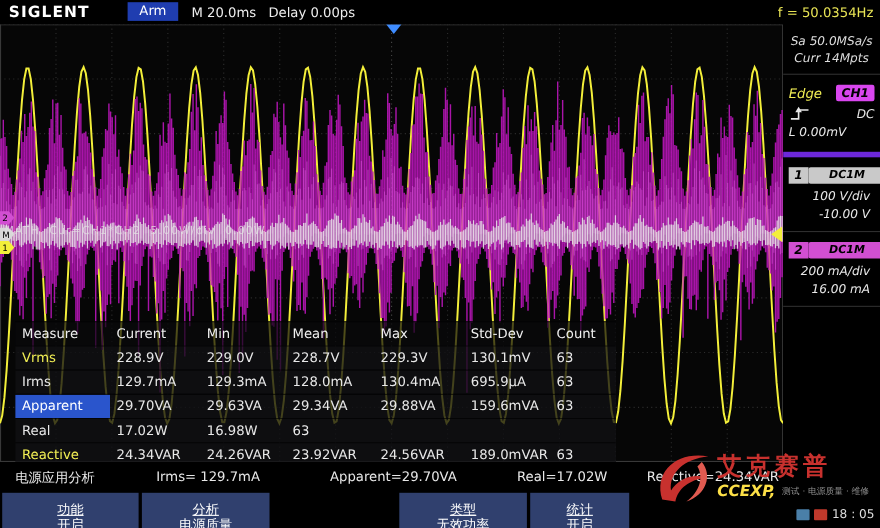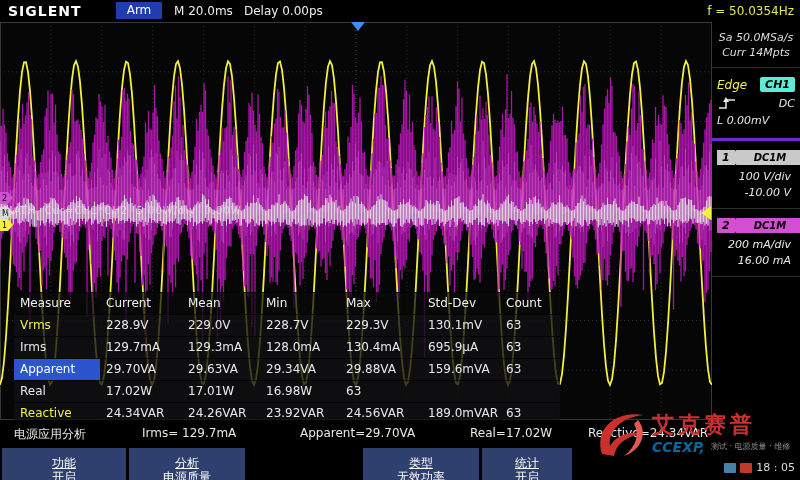--- a/index.html
+++ b/index.html
@@ -21,24 +21,24 @@
   
   .mtable{position:absolute;left:14px;top:270px;width:546px;background:rgba(8,8,10,.5);font-size:12px;}
   .mt-row{display:grid;grid-template-columns:86px 82px 78px 80px 82px 78px 44px;height:21px;line-height:21px;background:rgba(20,20,24,.55);border-top:1px solid rgba(0,0,0,.65);}
   .mt-row.header{background:rgba(10,10,12,.4);color:#f0f0f0;}
   .mt-row span{padding-left:6px;white-space:nowrap;overflow:hidden;}
   .mt-name.selected{background:#2a55cc;color:#fff;}
 
   
   .sidebar{position:absolute;left:712px;top:22px;width:88px;height:398px;background:#000;font-size:11px;font-style:italic;}
   .sb-acq{padding:8px 2px 7px;text-align:center;line-height:15px;border-bottom:1px solid #2e2e2e;color:#ddd;}
-  .sb-trig{padding:5px 5px 7px;border-bottom:3px solid #6d28d9;}
+  .sb-trig{padding:5px 5px 7px;border-bottom:5px solid #6d28d9;}
   .sb-row{display:flex;justify-content:space-between;align-items:center;margin:4px 0;}
   .edge-label{color:#f2ef54;font-size:12px;}
-  .src-badge{background:#5eead4;color:#000;font-size:11px;padding:0 5px;border-radius:2px;line-height:15px;font-weight:bold;}
+  .src-badge{background:#d946ef;color:#000;font-size:11px;padding:0 5px;border-radius:2px;line-height:15px;font-weight:bold;}
   .sb-ch{padding:5px 5px 7px;border-bottom:1px solid #2e2e2e;}
   .num-badge{font-size:11px;padding:0 5px;line-height:15px;color:#000;font-weight:bold;}
   .coup-badge{font-size:10px;padding:0 19px;line-height:15px;color:#000;border-radius:2px;font-weight:bold;}
   .ch1 .num-badge,.ch1 .coup-badge{background:#c9c9c9;}
   .ch2 .num-badge,.ch2 .coup-badge{background:#d24fd2;}
   .sb-val{text-align:right;padding-right:4px;line-height:16px;color:#e8e8e8;}
   .trig-level{color:#e8e8e8;}
 
   
   .statusbar{position:absolute;left:0;top:420px;width:800px;height:26px;background:#000;font-size:12px;color:#e8e8e8;}
@@ -49,21 +49,21 @@
   .menubar{position:absolute;left:0;top:446px;width:800px;height:34px;background:#000;}
   .menu-btn{position:absolute;top:2px;height:44px;background:#30406e;color:#fff;font-size:12px;display:flex;flex-direction:column;justify-content:center;align-items:center;line-height:14px;cursor:pointer;text-decoration:underline;}
   .mb1{left:2px;width:124px;} .mb2{left:129px;width:116px;} .mb3{left:248px;width:112px;}
   .mb4{left:363px;width:116px;} .mb5{left:482px;width:90px;}
 
   
   .watermark{position:absolute;left:592px;top:406px;width:208px;height:72px;z-index:40;pointer-events:none;display:flex;align-items:flex-start;}
   .wm-text{margin-left:2px;margin-top:6px;}
   .wm-cn{color:#c8312e;font-size:22px;font-weight:bold;letter-spacing:4px;line-height:26px;}
   .wm-sub{display:flex;align-items:center;gap:6px;margin-top:1px;}
-  .wm-en{color:#0369a1;font-size:14px;font-weight:bold;font-style:italic;}
+  .wm-en{color:#fde047;font-size:14px;font-weight:bold;font-style:italic;}
   .wm-tag{color:#8f8f8f;font-size:8px;line-height:10px;}
 
   
   .clock{position:absolute;right:5px;top:461px;display:flex;align-items:center;gap:4px;z-index:50;font-size:11px;color:#ddd;}
   .icon-a{width:12px;height:10px;background:#4a7fa8;border-radius:1px;display:inline-block;}
   .icon-b{width:12px;height:10px;background:#c0392b;border-radius:1px;display:inline-block;}
 </style>
 </head>
 <body>
 
@@ -114,22 +114,22 @@
       <text x="2" y="194" font-size="8" fill="#000">M</text>
       <polygon points="0,197 8,197 13,203 8,209 0,209" fill="#f3ef3a"></polygon>
       <text x="2" y="206" font-size="8" fill="#000">1</text>
     </svg>
   <div class="math-label">MATH  Cur=CH1*CH2  5.00W/div  0.00W</div>
 
   <div class="mtable">
     <div class="mt-row header">
       <span>Measure</span>
       <span>Current</span>
+      <span>Min</span>
       <span>Mean</span>
-      <span>Min</span>
       <span>Max</span>
       <span>Std-Dev</span>
       <span>Count</span>
     </div>
     <div class="mt-row">
       <span class="mt-name" style="color: rgb(242, 239, 84);">Vrms</span>
       <span>228.9V</span>
       <span>229.0V</span>
       <span>228.7V</span>
       <span>229.3V</span>
@@ -150,21 +150,20 @@
       <span>29.70VA</span>
       <span>29.63VA</span>
       <span>29.34VA</span>
       <span>29.88VA</span>
       <span>159.6mVA</span>
       <span>63</span>
     </div>
     <div class="mt-row">
       <span class="mt-name" style="color: rgb(232, 232, 232);">Real</span>
       <span>17.02W</span>
-      <span>17.01W</span>
       <span>16.98W</span>
       <span>63</span>
     </div>
     <div class="mt-row">
       <span class="mt-name" style="color: rgb(242, 239, 84);">Reactive</span>
       <span>24.34VAR</span>
       <span>24.26VAR</span>
       <span>23.92VAR</span>
       <span>24.56VAR</span>
       <span>189.0mVAR</span>

